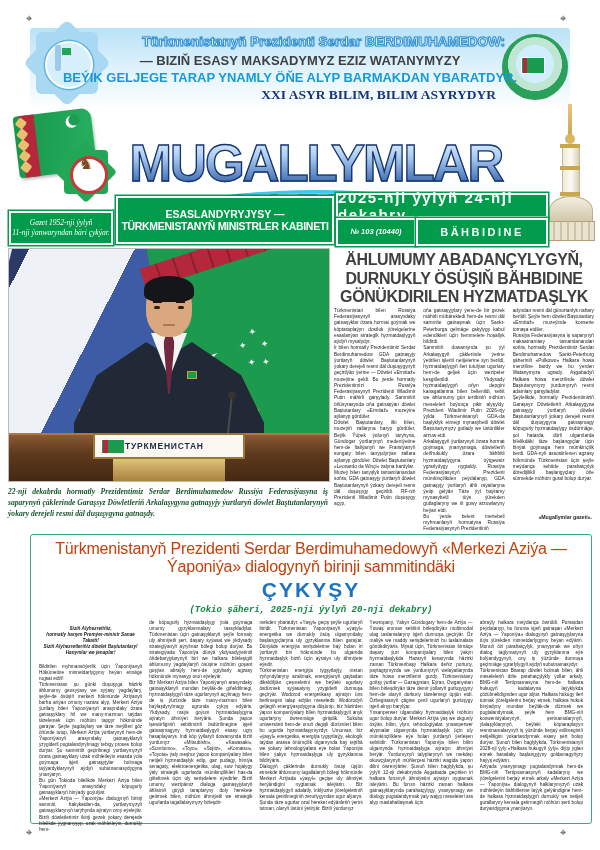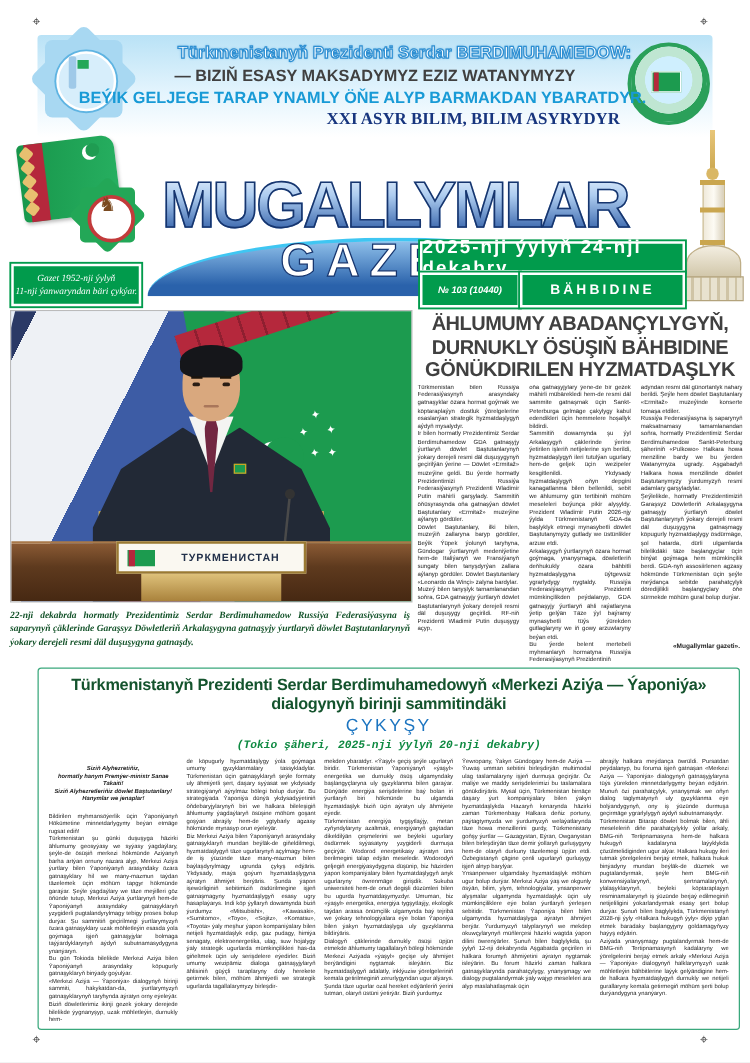--- a/index.html
+++ b/index.html
@@ -112,39 +112,39 @@
   .shirt{position:absolute;left:50%;top:54px;transform:translateX(-50%);width:36px;height:46px;background:#f4f4f2;
       clip-path:polygon(0 0,100% 0,50% 100%);}
   .tie{position:absolute;left:50%;top:57px;transform:translateX(-50%);width:11px;height:58px;background:#722741;
       clip-path:polygon(18% 0,82% 0,100% 12%,58% 100%,42% 100%,0 12%);}
   .pin{position:absolute;left:118px;top:92px;width:8px;height:6px;background:#1c9b4f;border:1px solid #c9a227;}
   .mic{position:absolute;left:158px;top:118px;width:2px;height:72px;background:#4a4a4a;transform:rotate(6deg);}
   .mic:before{content:"";position:absolute;left:-3px;top:-6px;width:8px;height:8px;border-radius:50%;background:#333;}
   .desk{position:absolute;left:0;bottom:0;width:100%;height:46px;
       background:linear-gradient(180deg,#8a5a34 0%,#5e3a1e 40%,#462812 100%);border-top:2px solid #a9794a;}
   .plate{position:absolute;left:50%;bottom:22px;transform:translateX(-50%);width:152px;height:26px;background:#faf8f1;
-      border:2px solid #9a7a33;display:flex;align-items:center;gap:21px;padding:0 7px;box-sizing:border-box;}
+      border:2px solid #9a7a33;display:flex;align-items:center;gap:1px;padding:0 7px;box-sizing:border-box;}
   .plate .mini{width:22px;height:13px;background:#1c9b4f;position:relative;flex:0 0 auto;}
   .plate .mini:before{content:"";position:absolute;left:1px;top:0;width:5px;height:100%;background:#b5283c;}
   .plate .ptxt{font-weight:700;font-size:8.5px;letter-spacing:0.8px;color:#22304a;}
   .plinth{position:absolute;left:50%;bottom:0;transform:translateX(-50%);width:112px;height:22px;
       background:linear-gradient(180deg,#dec17a,#a9823c);}
   .caption{left:8px;top:486px;width:320px;font-family:"Liberation Serif",serif;font-style:italic;font-weight:700;
       font-size:7.6px;line-height:1.45;color:#14532a;text-align:justify;}
   .headline{left:334px;top:251px;width:260px;text-align:center;font-weight:700;font-size:16px;line-height:1.16;
       color:#404040;letter-spacing:-0.4px;white-space:pre-line;}
   .leadcols{left:334px;top:308px;width:260px;height:226px;display:flex;gap:8px;overflow:hidden;}
   .leadcols .col{flex:1;font-size:4.8px;line-height:1.3;text-align:justify;color:#1c1c1c;white-space:pre-line;}
   .sig{left:334px;top:514px;width:260px;text-align:right;font-weight:700;font-size:5.2px;color:#1c1c1c;
        padding-right:2px;box-sizing:border-box;}
   
   .speechbox{left:30px;top:534px;width:562px;height:290px;border:1.5px solid #3aa87c;border-radius:3px;
       box-sizing:border-box;padding:5px 8px 6px;}
-  .sp-title{text-align:center;font-weight:700;font-size:13px;color:#14532d;letter-spacing:-0.2px;}
-  .sp-title2{text-align:center;font-weight:400;font-size:14px;color:#1b74c0;letter-spacing:2px;margin-top:2px;}
+  .sp-title{text-align:center;font-weight:400;font-size:16px;color:#c2410c;letter-spacing:-0.2px;}
+  .sp-title2{text-align:center;font-weight:700;font-size:21px;color:#1b74c0;letter-spacing:2px;margin-top:2px;}
   .sp-dateline{text-align:center;font-family:Liberation Mono, monospace;font-style:italic;font-weight:700;
       font-size:9px;color:#0f8a42;margin-top:3px;}
   .sp-cols{display:flex;gap:7px;margin-top:5px;height:228px;overflow:hidden;}
   .sp-cols .col{flex:1;font-size:4.7px;line-height:1.28;text-align:justify;color:#1c1c1c;white-space:pre-line;}
   .salut{text-align:center;font-weight:700;font-style:italic;white-space:pre-line;margin-bottom:2px;}
 </style>
 </head>
 <body>
 
 <div class="page">
@@ -196,20 +196,24 @@
       <div class="mon-shaft"></div>
     <div class="mon-band" style="top:40px;"></div>
       <div class="mon-band" style="top:62px;"></div>
       <div class="mon-band" style="top:88px;"></div>
     <div class="mon-dome"></div>
       <div class="mon-base"></div>
   </div>
 
   <div class="abs gbox founder-note">Gazet 1952-nji ýylyň
 11-nji ýanwaryndan bäri çykýar.</div>
+  <div class="abs gbox kabinet">
+    <div class="l1">ESASLANDYRYJYSY —</div>
+    <div class="l2">TÜRKMENISTANYŇ MINISTRLER KABINETI</div>
+  </div>
   <div class="abs gbox datebar">2025-nji ýylyň 24-nji dekabry</div>
   <div class="abs gbox issue">№ 103
 (10440)</div>
   <div class="abs gbox weekday">BÄHBIDINE</div>
 
   <div class="abs photo">
     <div class="sheen"></div>
     <div class="ruflag"></div>
     <div class="tmflag">
       <div class="rstripe"></div>

